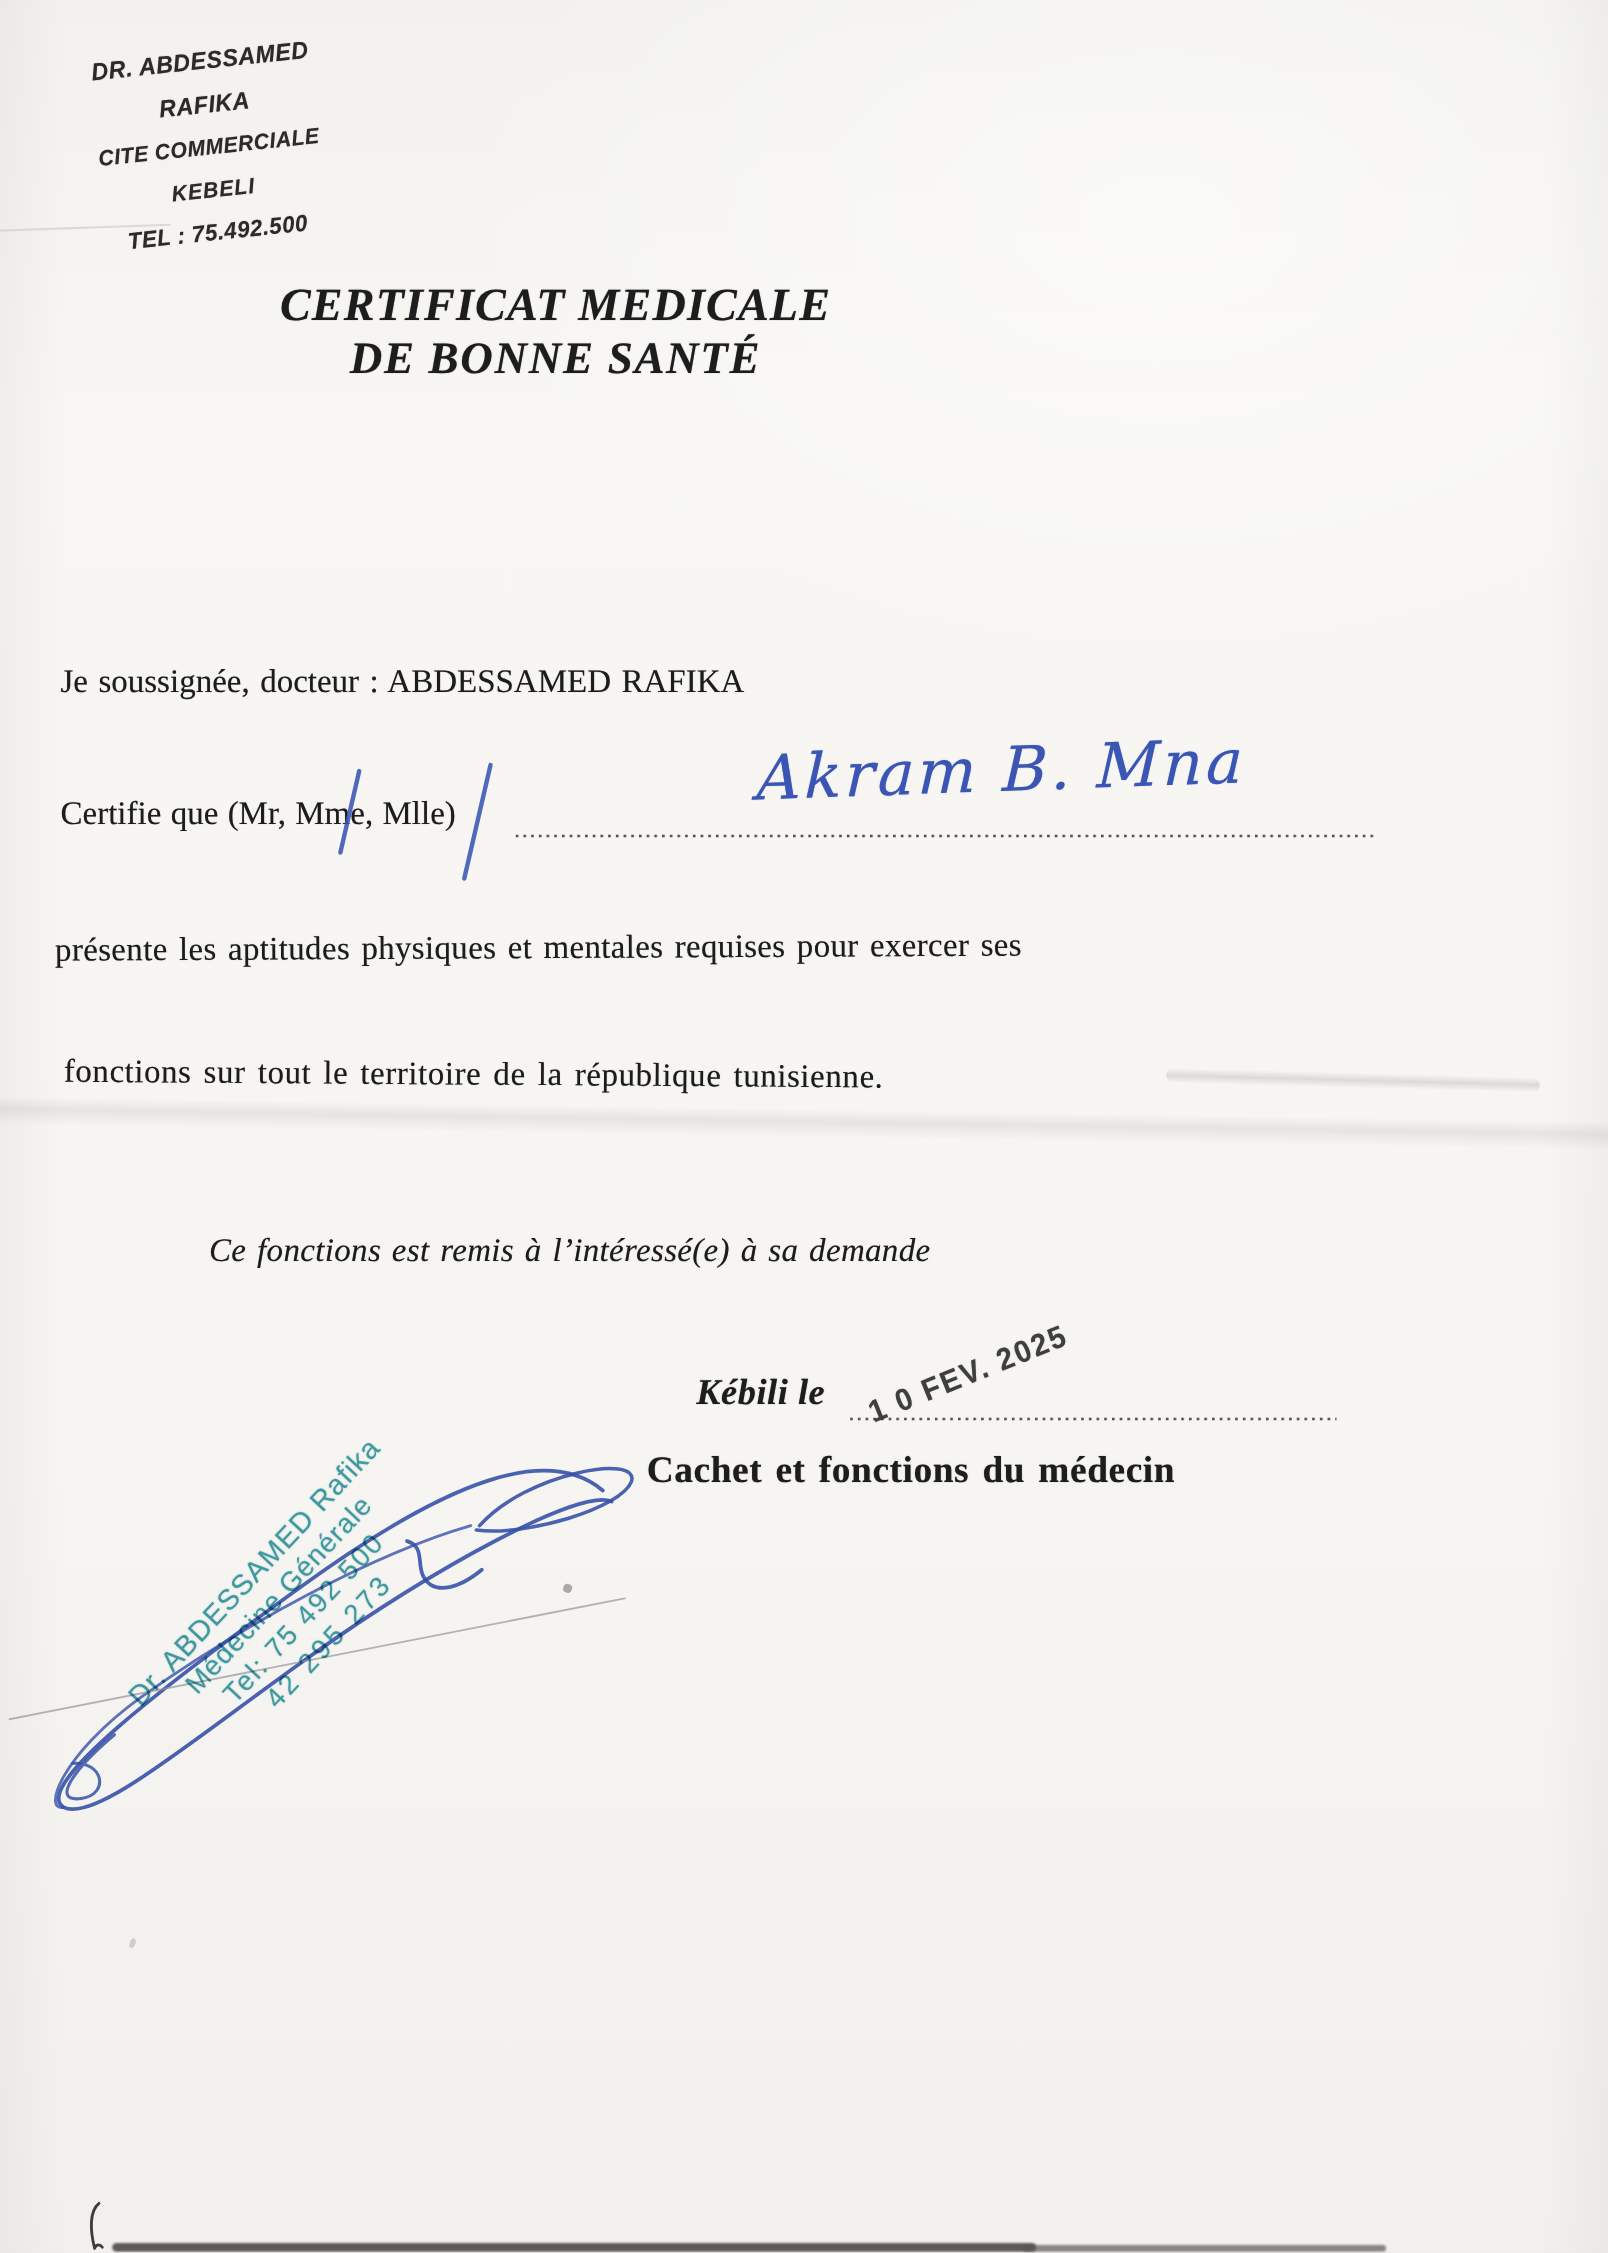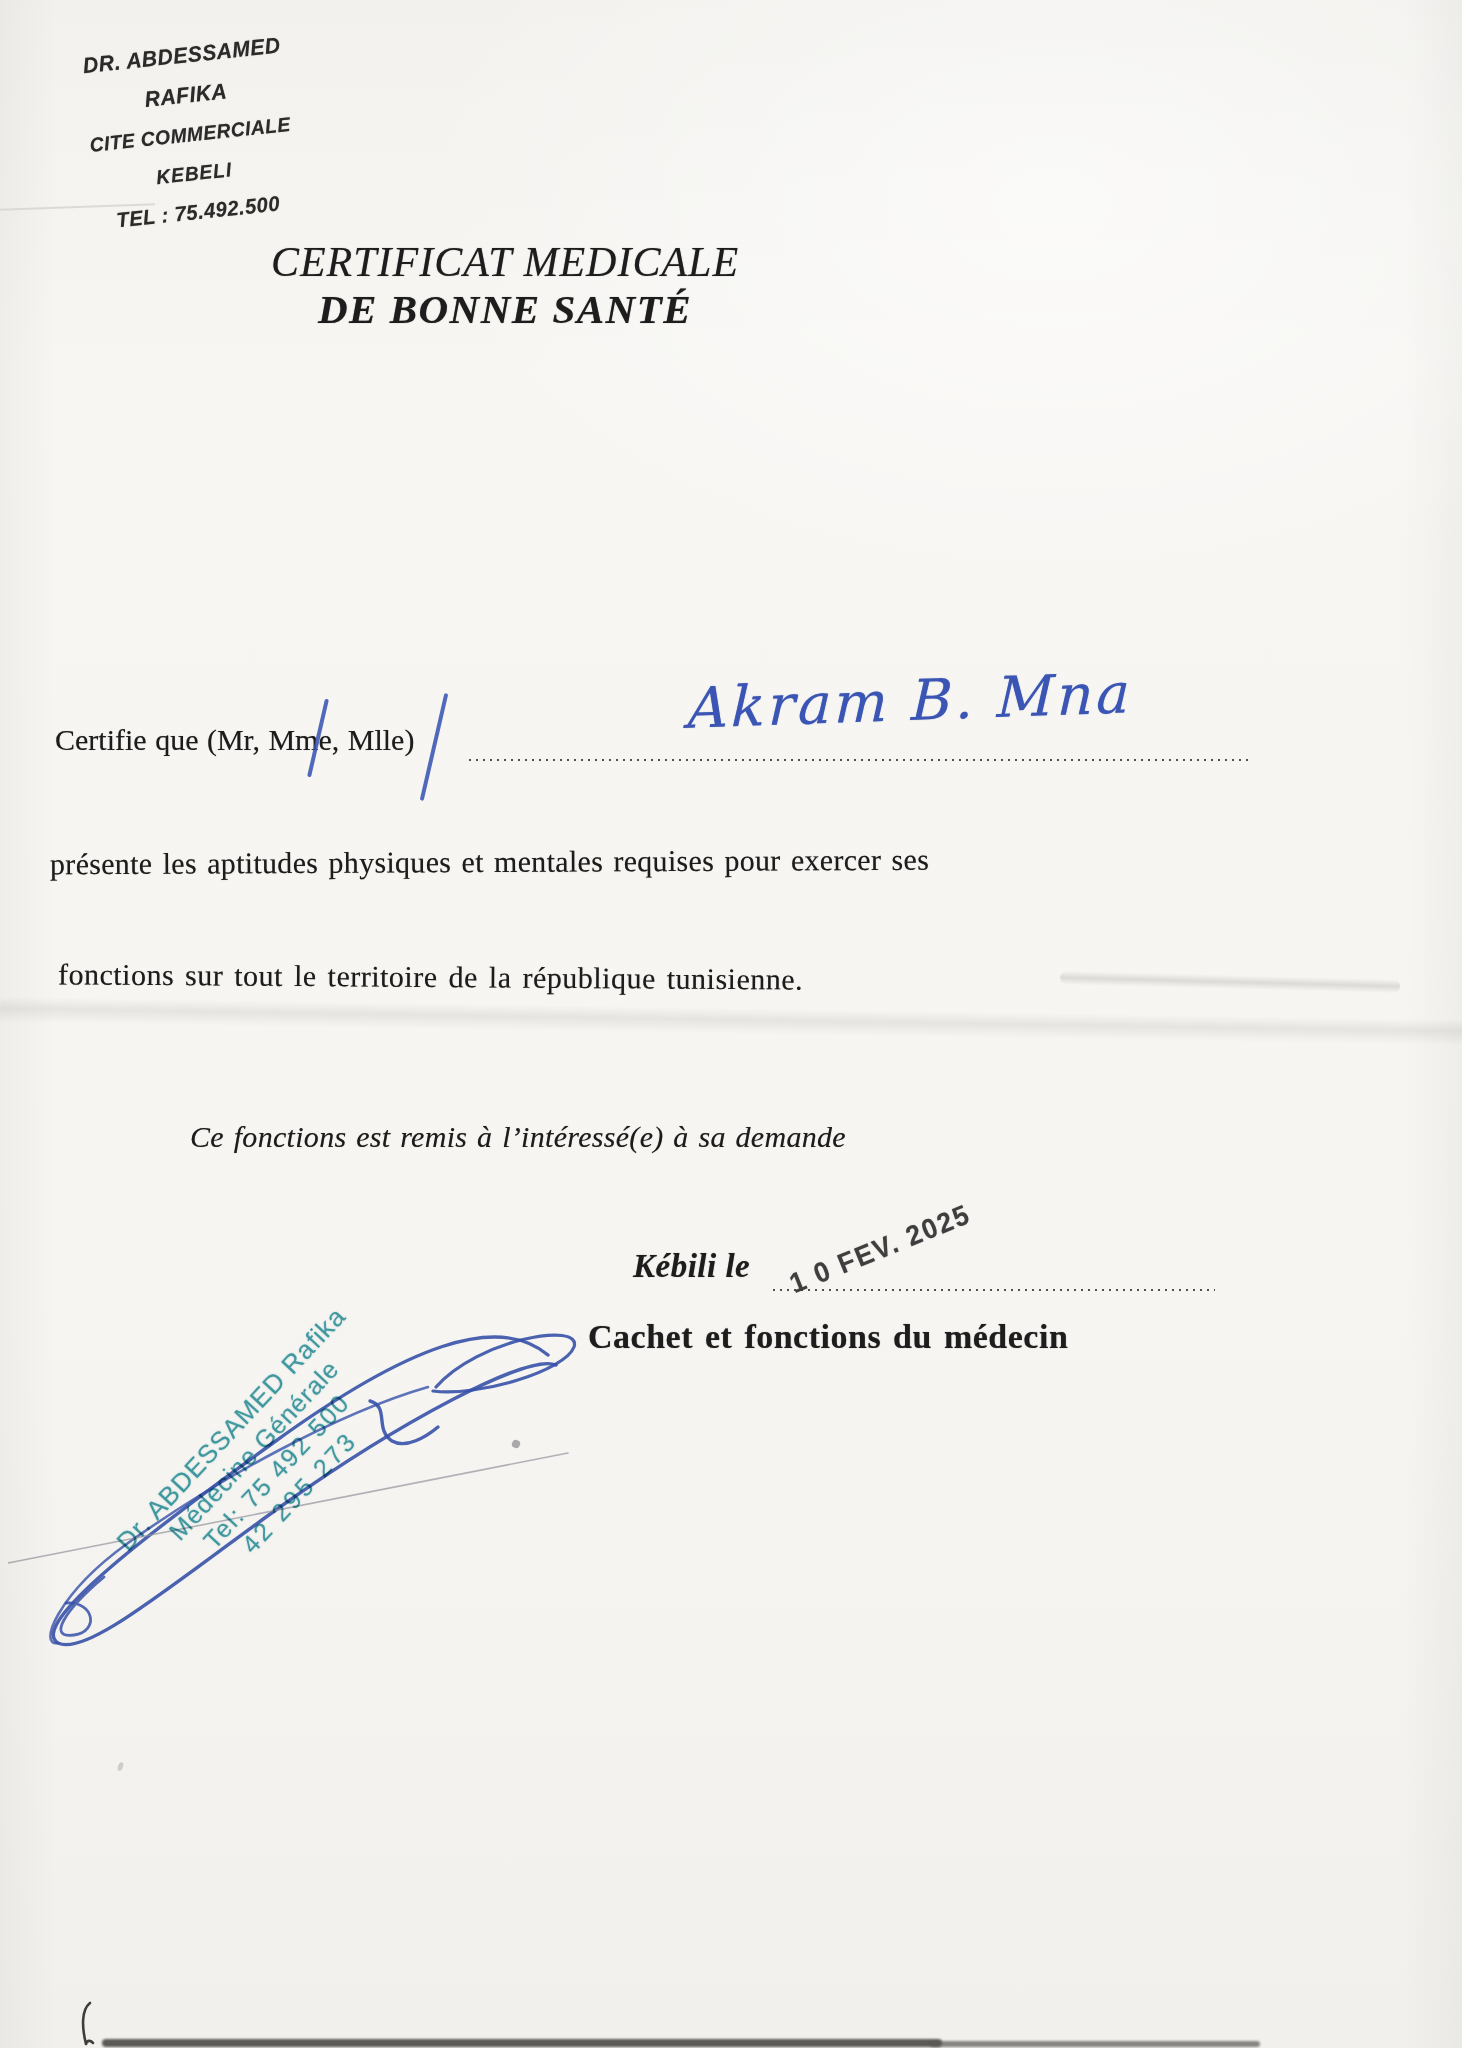--- a/index.html
+++ b/index.html
@@ -30,23 +30,24 @@
     }
     .letterhead .lh1 { font-size: 22px; line-height: 40px; letter-spacing: 0.5px; }
     .letterhead .lh2 { font-size: 20px; line-height: 39px; letter-spacing: 0.5px; }
     .letterhead .lh3 { font-size: 20px; line-height: 38px; letter-spacing: 1px; }
     .letterhead .lh4 { font-size: 21px; line-height: 40px; letter-spacing: 0.5px; }
     .lh-rule { left: 0; top: 206px; width: 155px; height: 2px; background: #d7d5d0; transform: rotate(-2deg); opacity: 0.85; }
 
     
     .title-block { left: 0; top: 238px; width: 1010px; text-align: center; }
     .title-line1 {
-      font-size: 42px; font-weight: normal; font-style: italic;
+      font-size: 42px; font-weight: bold; font-style: italic;
       letter-spacing: 1px; line-height: 48px;
       text-shadow: 0 0 1px rgba(20,20,20,0.5);
+      margin-top: 16px;
     }
     .title-line2 {
       font-size: 41px; font-weight: bold; font-style: italic;
       letter-spacing: 1.5px; line-height: 46px; 
       text-shadow: 0 0 1px rgba(20,20,20,0.5);
     }
 
     
     .bodyline {
       font-size: 30px; color: #1c1c1c;
@@ -162,20 +163,21 @@
     <div class="lh3">KEBELI</div>
     <div class="lh4">TEL : 75.492.500</div>
   </div>
   <div class="abs lh-rule"></div>
 
   <div class="abs title-block">
     <div class="title-line1">CERTIFICAT MEDICALE</div>
     <div class="title-line2">DE BONNE SANTÉ</div>
   </div>
 
+  <div class="abs bodyline l-intro">Je soussignée, docteur : ABDESSAMED RAFIKA</div>
 
   <div class="abs bodyline l-certify">Certifie que (Mr, Mme, Mlle)</div>
   <div class="abs dots dots-name"></div>
   <div class="abs pen-slash slash-1"></div>
   <div class="abs pen-slash slash-2"></div>
   <div class="abs handwritten-name">Akram B. Mna</div>
 
   <div class="abs bodyline l-aptitudes">présente les aptitudes physiques et mentales requises pour exercer ses</div>
   <div class="abs bodyline l-fonctions">fonctions sur tout le territoire de la république tunisienne.</div>
   <div class="abs bodyline l-remise">Ce fonctions est remis à l’intéressé(e) à sa demande</div>

